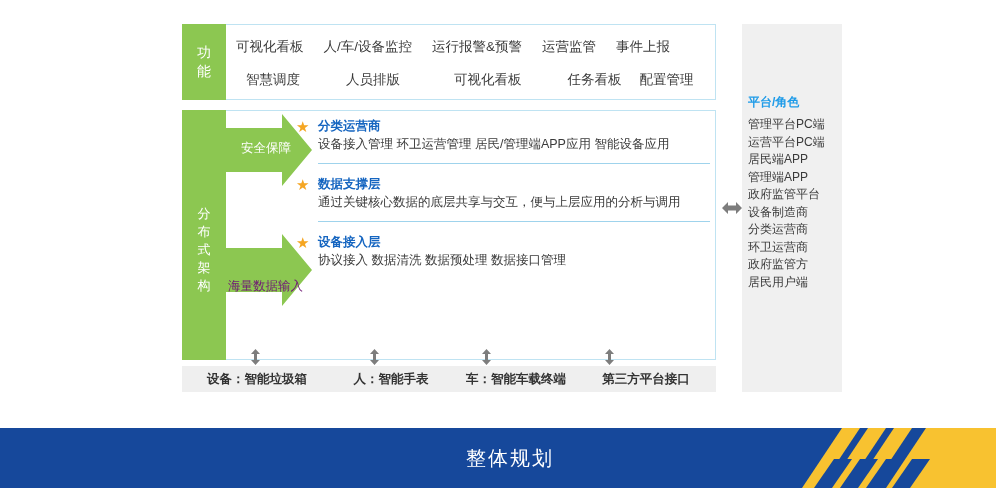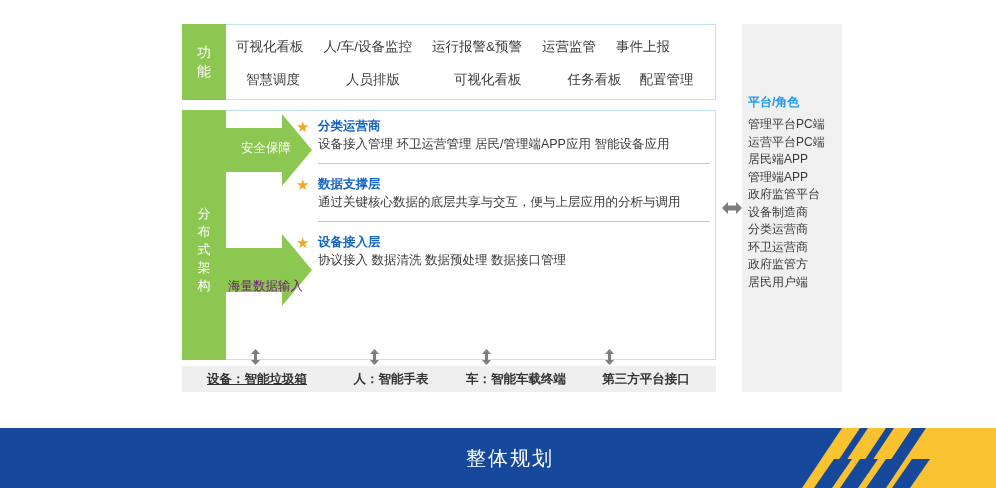--- a/index.html
+++ b/index.html
@@ -205,21 +205,21 @@
     <path d="M5.5,0 L10,5 L7,5 L7,11 L10,11 L5.5,16 L1,11 L4,11 L4,5 L1,5 Z" fill="#7d7d7d"></path>
   </svg>
   <svg class="abs vconn" style="left:481px;top:349px;" viewBox="0 0 11 16">
     <path d="M5.5,0 L10,5 L7,5 L7,11 L10,11 L5.5,16 L1,11 L4,11 L4,5 L1,5 Z" fill="#7d7d7d"></path>
   </svg>
   <svg class="abs vconn" style="left:604px;top:349px;" viewBox="0 0 11 16">
     <path d="M5.5,0 L10,5 L7,5 L7,11 L10,11 L5.5,16 L1,11 L4,11 L4,5 L1,5 Z" fill="#7d7d7d"></path>
   </svg>
 
   <div class="abs" id="device-bar">
-    <span class="dev" style="width:150px;text-decoration:underline;">设备：智能垃圾箱</span>
+    <span class="dev" style="width:150px;">设备：智能垃圾箱</span>
     <span class="dev" style="width:118px;">人：智能手表</span>
     <span class="dev" style="width:132px;">车：智能车载终端</span>
     <span class="dev" style="width:128px;">第三方平台接口</span>
   </div>
 
   <div class="abs" id="right-panel"></div>
 
   <svg class="abs" id="hconn" viewBox="0 0 20 20">
     <path d="M0,10 L6,4 L6,7.5 L14,7.5 L14,4 L20,10 L14,16 L14,12.5 L6,12.5 L6,16 Z" fill="#7d7d7d"></path>
   </svg>

